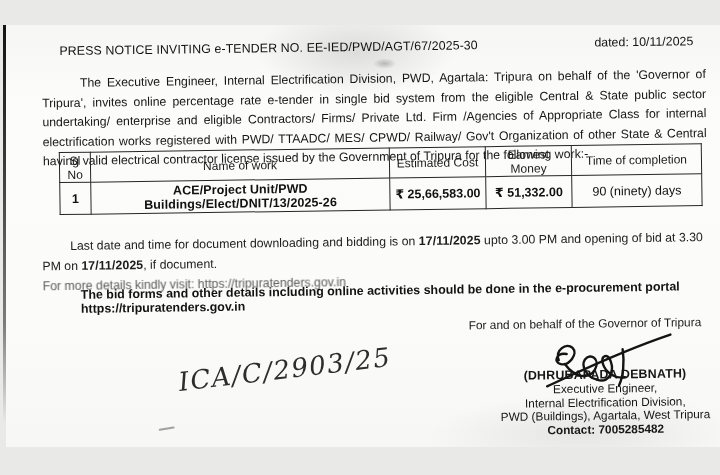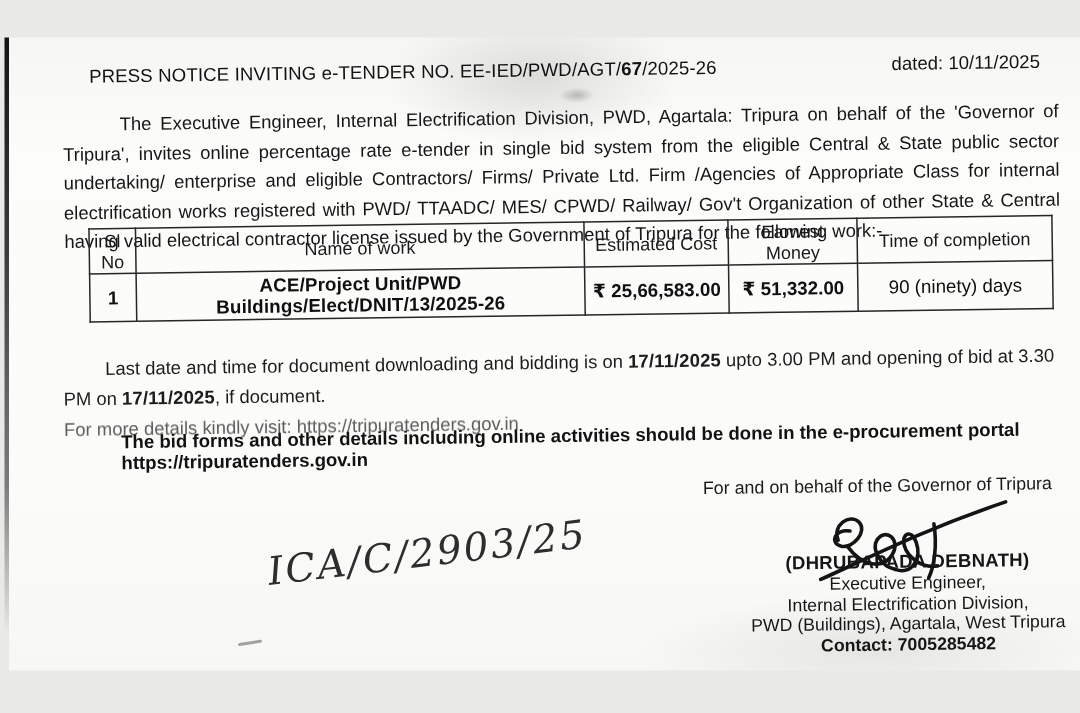--- a/index.html
+++ b/index.html
@@ -36,21 +36,21 @@
   }
   .clipped-header{
     position:absolute;left:280px;top:-8px;width:230px;
     font-size:11px;font-weight:bold;color:#4c4c4c;letter-spacing:0.5px;
     filter:blur(0.4px);white-space:nowrap;
   }
   .title-line{
     position:absolute;left:54px;top:19px;
     font-size:12.4px;color:#111;letter-spacing:0.1px;white-space:nowrap;
   }
-  .title-line .bold{font-weight:bold;}
+  .title-line .bold{font-weight:normal;}
   .dated{
     position:absolute;right:26px;top:18px;
     font-size:12.4px;color:#141414;white-space:nowrap;
   }
   .intro{
     position:absolute;left:36px;top:49px;width:664px;
     font-size:12.3px;line-height:19.5px;text-align:justify;
     text-indent:38px;color:#161616;
   }
   table.work{
@@ -104,21 +104,21 @@
 <div class="page">
   <div class="content">
 
     <div class="smudge s1"></div>
     <div class="smudge s2"></div>
     <div class="smudge s3"></div>
     <div class="pencil-dash"></div>
 
     <div class="clipped-header">AGARTALA, WEST TRIPURA</div>
 
-    <div class="title-line"><span>PRESS NOTICE INVITING e-TENDER NO. EE-IED/PWD/AGT/</span><span class="bold">67</span><span>/2025-26</span></div>
+    <div class="title-line"><span>PRESS NOTICE INVITING e-TENDER NO. EE-IED/PWD/AGT/</span><span class="bold">67</span><span>/2025-30</span></div>
 
     <div class="dated">dated: 10/11/2025</div>
 
     <div class="intro">The Executive Engineer, Internal Electrification Division, PWD, Agartala: Tripura on behalf of the 'Governor of Tripura', invites online percentage rate e-tender in single bid system from the eligible Central &amp; State public sector undertaking/ enterprise and eligible Contractors/ Firms/ Private Ltd. Firm /Agencies of Appropriate Class for internal electrification works registered with PWD/ TTAADC/ MES/ CPWD/ Railway/ Gov't Organization of other State &amp; Central having valid electrical contractor license issued by the Government of Tripura for the following work:-</div>
 
     <table class="work">
       <colgroup>
         <col style="width:31px">
           <col style="width:299px">
           <col style="width:96px">

